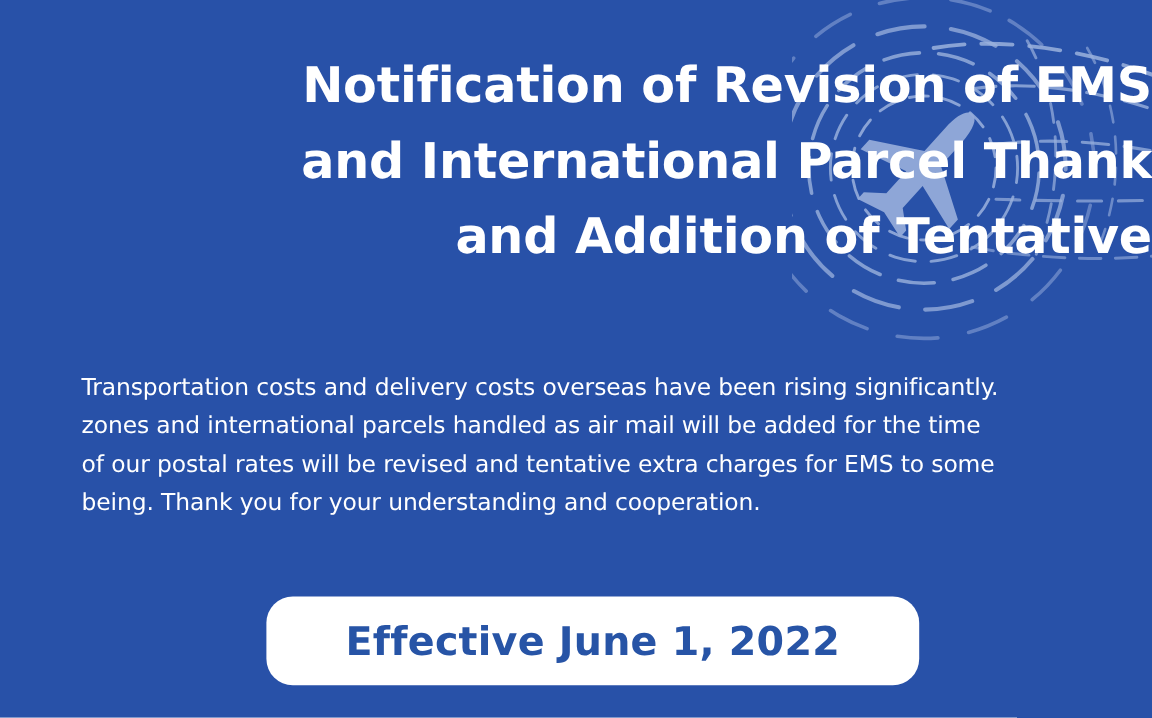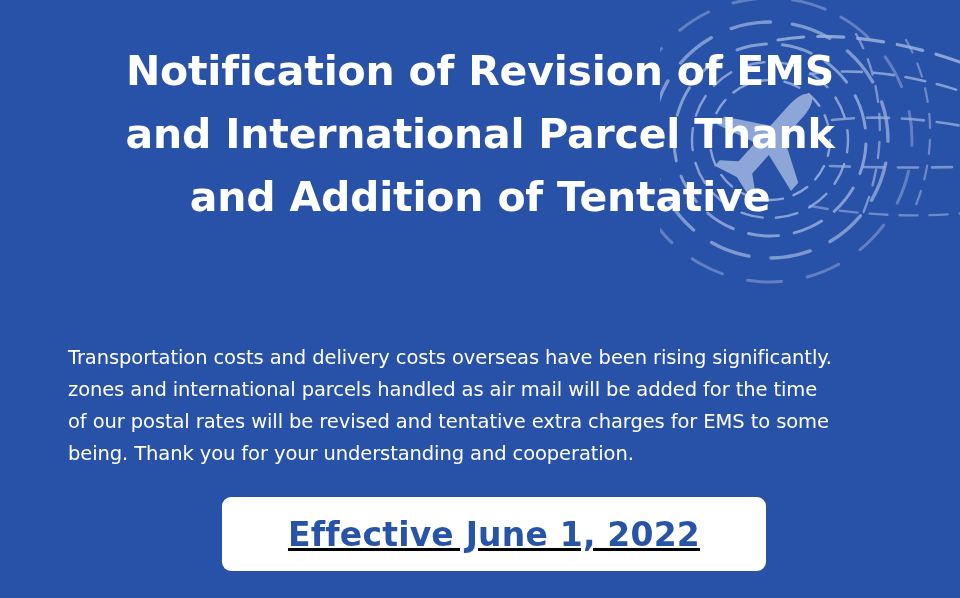--- a/index.html
+++ b/index.html
@@ -31,66 +31,64 @@
     height: 320px;
     pointer-events: none;
   }
 
   
   #headline {
     position: absolute;
     left: 0;
     top: 40px;
     width: 960px;
-    text-align: center;
+    text-align: right;
     z-index: 3;
   }
   #headline .hl-line {
     display: block;
     color: #ffffff;
     font-size: 41px;
     font-weight: bold;
     line-height: 63px;
     letter-spacing: -0.2px;
     white-space: nowrap;
   }
 
   
   #body-copy {
     position: absolute;
     left: 68px;
     top: 307px;
     width: 846px;
     z-index: 3;
-    margin-top: 35px;
   }
   #body-copy .body-line {
     display: block;
     color: #ffffff;
     font-size: 19.5px;
     font-weight: normal;
     line-height: 32px;
     letter-spacing: -0.1px;
     white-space: nowrap;
   }
 
   
   #effective-button {
     position: absolute;
     left: 222px;
     top: 497px;
     width: 544px;
     height: 74px;
     background: #ffffff;
-    border-radius: 9px;
+    border-radius: 22px;
     display: flex;
     align-items: center;
     justify-content: center;
     z-index: 4;
-    text-decoration: underline;
   }
   #effective-button .eb-label {
     color: #2754a6;
     font-size: 33px;
     font-weight: bold;
     letter-spacing: 0.2px;
     line-height: 1;
     white-space: nowrap;
   }
 </style>

